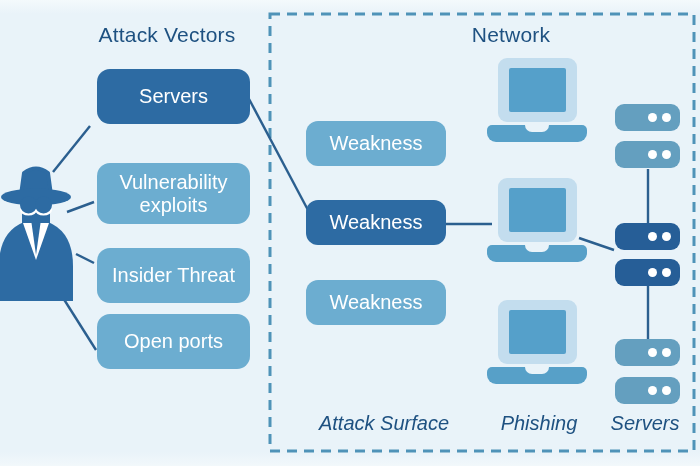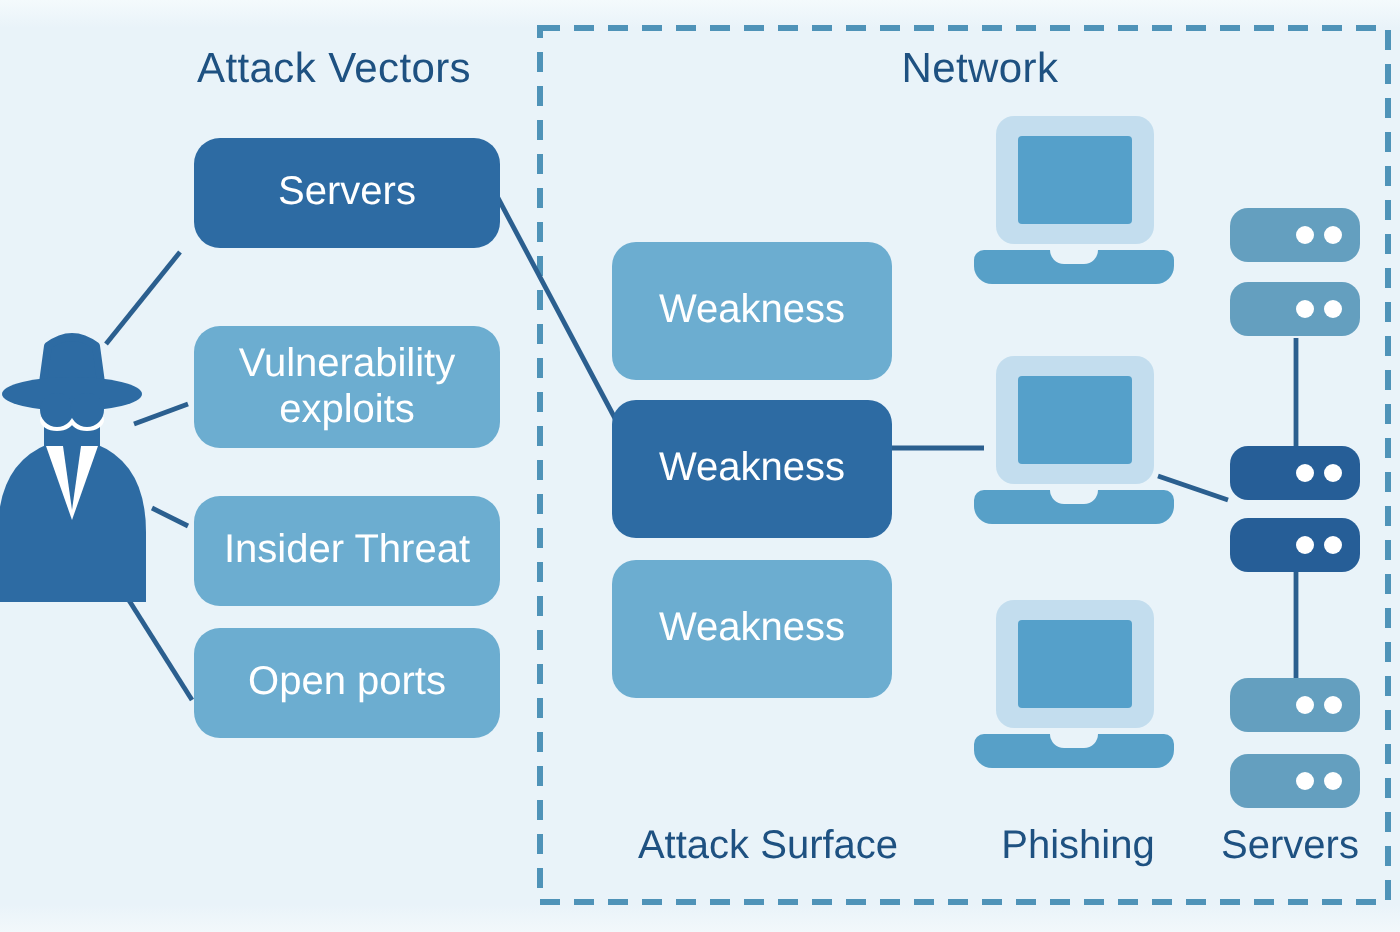--- a/index.html
+++ b/index.html
@@ -29,30 +29,30 @@
     position:absolute; z-index:3; color:var(--text);
     font-size:21px; font-weight:500; text-align:center; letter-spacing:0.2px;
   }
   .vbox {
     position:absolute; z-index:3; left:97px; width:153px;
     border-radius:13px; color:var(--box-text);
     display:flex; align-items:center; justify-content:center;
     font-size:20px; text-align:center; line-height:1.15;
   }
   .wbox {
-    position:absolute; z-index:3; left:306px; width:140px; height:69px;
+    position:absolute; z-index:3; left:306px; width:140px; height:45px;
     border-radius:12px; color:var(--box-text);
     display:flex; align-items:center; justify-content:center;
     font-size:20px;
   }
   .light { background:var(--box-light); }
   .dark  { background:var(--box-dark); }
   .bottom-label {
     position:absolute; z-index:3; top:412px; height:22px;
-    color:var(--text); font-size:20px; text-align:center;
+    color:var(--text); font-size:20px; text-align:center;font-style:italic;
   }
   
   .laptop { position:absolute; z-index:3; width:100px; }
   .laptop-shell {
     width:79px; height:64px; margin:0 auto;
     background:var(--laptop-shell); border-radius:9px;
     display:flex; align-items:center; justify-content:center;
   }
   .laptop-display { width:57px; height:44px; background:var(--laptop-screen); border-radius:2px; }
   .laptop-base {
@@ -122,21 +122,21 @@
     <path d="M34.5 57 L39 89 L43.5 57 Z" fill="var(--box-dark)"></path>
   </svg>
 
   <div class="title" style="left:60px; top:23px; width:214px;">Attack Vectors</div>
 
   <div class="vbox dark" style="top:69px;  height:55px;">Servers</div>
   <div class="vbox light" style="top:163px; height:61px; padding:2px 14px;">Vulnerability exploits</div>
   <div class="vbox light" style="top:248px; height:55px;">Insider Threat</div>
   <div class="vbox light" style="top:314px; height:55px;">Open ports</div>
 
-  <div class="title" style="left:390px; top:23px; width:200px;">Network</div>
+  <div class="title" style="left:411px; top:23px; width:200px;">Network</div>
 
   <div class="wbox light" style="top:121px;">Weakness</div>
   <div class="wbox dark" style="top:200px;">Weakness</div>
   <div class="wbox light" style="top:280px;">Weakness</div>
 
   <div class="laptop" style="left:487px; top:58px;">
     <div class="laptop-shell">
         <div class="laptop-display"></div>
       </div>
     <div class="laptop-base"></div>

